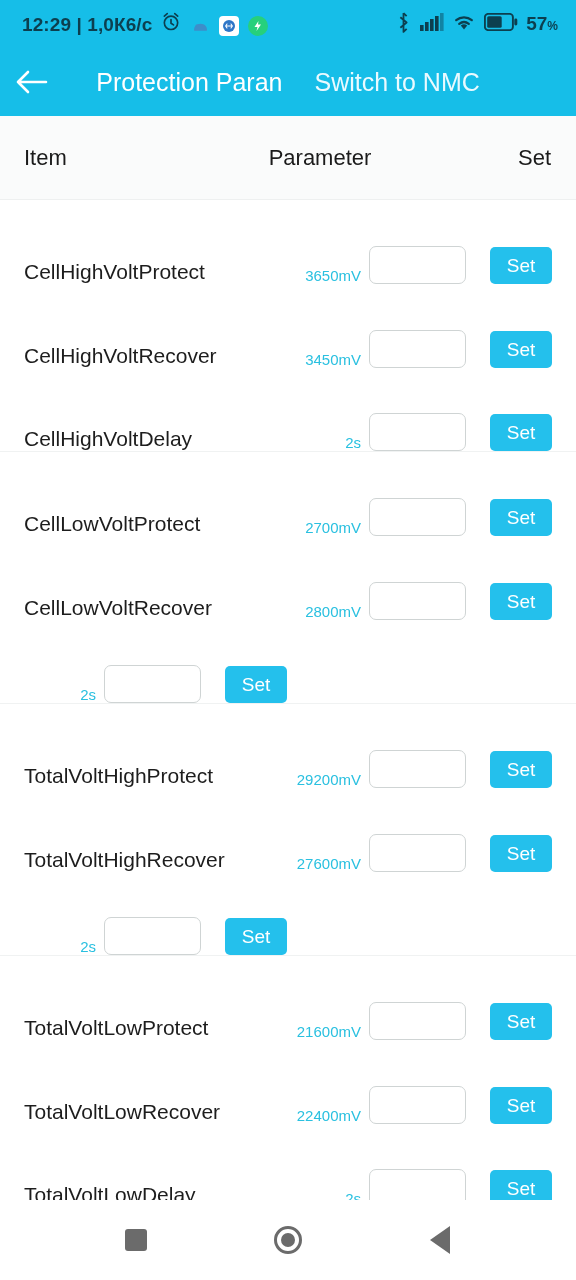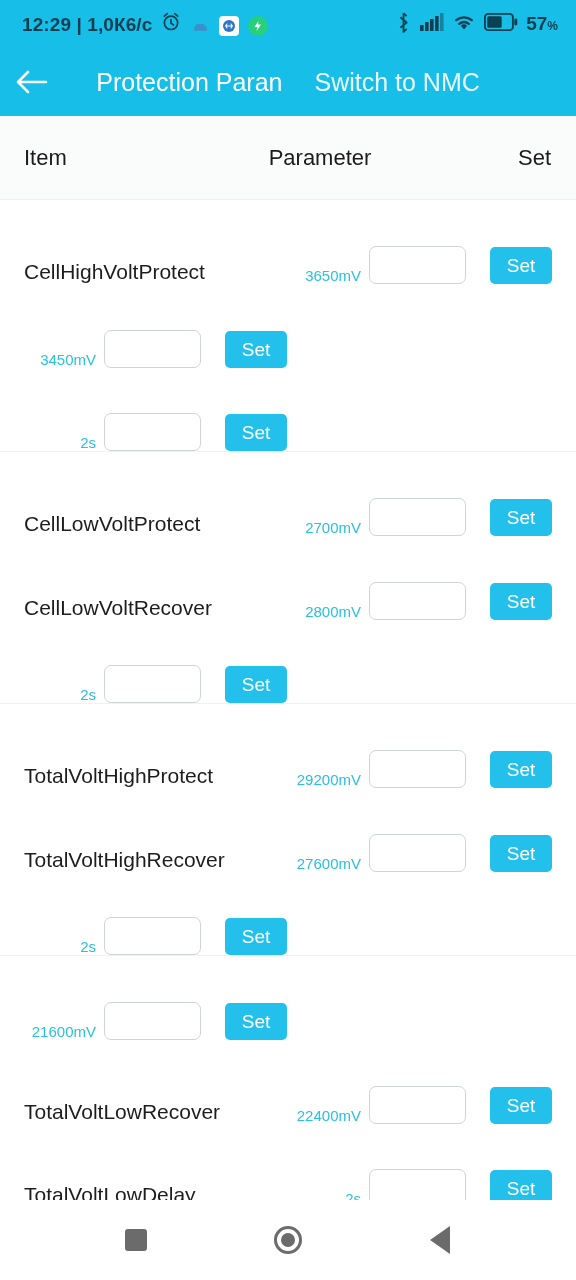--- a/index.html
+++ b/index.html
@@ -205,96 +205,99 @@
         <div class="cell-item">CellHighVoltProtect</div>
         <div class="cell-param">3650mV</div>
         <div class="cell-input">
           <input type="text" class="txtbox" value="" placeholder="" style="">
         </div>
         <div class="cell-set">
           <button class="set-btn">Set</button>
         </div>
       </div>
       <div class="row">
+        <div class="cell-item">CellHighVoltRecover</div>
         <div class="cell-param">3450mV</div>
+        <div class="cell-input">
+          <input type="text" class="txtbox" value="" placeholder="" style="">
+        </div>
+        <div class="cell-set">
+          <button class="set-btn">Set</button>
+        </div>
+      </div>
+      <div class="row grp-end">
+        <div class="cell-item">CellHighVoltDelay</div>
+        <div class="cell-param">2s</div>
+        <div class="cell-input">
+          <input type="text" class="txtbox" value="" placeholder="" style="">
+        </div>
+        <div class="cell-set">
+          <button class="set-btn">Set</button>
+        </div>
+      </div>
+      <div class="row">
+        <div class="cell-item">CellLowVoltProtect</div>
+        <div class="cell-param">2700mV</div>
+        <div class="cell-input">
+          <input type="text" class="txtbox" value="" placeholder="" style="">
+        </div>
+        <div class="cell-set">
+          <button class="set-btn">Set</button>
+        </div>
+      </div>
+      <div class="row">
+        <div class="cell-item">CellLowVoltRecover</div>
+        <div class="cell-param">2800mV</div>
         <div class="cell-input">
           <input type="text" class="txtbox" value="" placeholder="" style="">
         </div>
         <div class="cell-set">
           <button class="set-btn">Set</button>
         </div>
       </div>
       <div class="row grp-end">
         <div class="cell-param">2s</div>
         <div class="cell-input">
           <input type="text" class="txtbox" value="" placeholder="" style="">
         </div>
         <div class="cell-set">
           <button class="set-btn">Set</button>
         </div>
       </div>
       <div class="row">
-        <div class="cell-item">CellLowVoltProtect</div>
-        <div class="cell-param">2700mV</div>
-        <div class="cell-input">
-          <input type="text" class="txtbox" value="" placeholder="" style="">
-        </div>
-        <div class="cell-set">
-          <button class="set-btn">Set</button>
-        </div>
-      </div>
-      <div class="row">
-        <div class="cell-item">CellLowVoltRecover</div>
-        <div class="cell-param">2800mV</div>
+        <div class="cell-item">TotalVoltHighProtect</div>
+        <div class="cell-param">29200mV</div>
+        <div class="cell-input">
+          <input type="text" class="txtbox" value="" placeholder="" style="">
+        </div>
+        <div class="cell-set">
+          <button class="set-btn">Set</button>
+        </div>
+      </div>
+      <div class="row">
+        <div class="cell-item">TotalVoltHighRecover</div>
+        <div class="cell-param">27600mV</div>
         <div class="cell-input">
           <input type="text" class="txtbox" value="" placeholder="" style="">
         </div>
         <div class="cell-set">
           <button class="set-btn">Set</button>
         </div>
       </div>
       <div class="row grp-end">
         <div class="cell-param">2s</div>
         <div class="cell-input">
           <input type="text" class="txtbox" value="" placeholder="" style="">
         </div>
         <div class="cell-set">
           <button class="set-btn">Set</button>
         </div>
       </div>
       <div class="row">
-        <div class="cell-item">TotalVoltHighProtect</div>
-        <div class="cell-param">29200mV</div>
-        <div class="cell-input">
-          <input type="text" class="txtbox" value="" placeholder="" style="">
-        </div>
-        <div class="cell-set">
-          <button class="set-btn">Set</button>
-        </div>
-      </div>
-      <div class="row">
-        <div class="cell-item">TotalVoltHighRecover</div>
-        <div class="cell-param">27600mV</div>
-        <div class="cell-input">
-          <input type="text" class="txtbox" value="" placeholder="" style="">
-        </div>
-        <div class="cell-set">
-          <button class="set-btn">Set</button>
-        </div>
-      </div>
-      <div class="row grp-end">
-        <div class="cell-param">2s</div>
-        <div class="cell-input">
-          <input type="text" class="txtbox" value="" placeholder="" style="">
-        </div>
-        <div class="cell-set">
-          <button class="set-btn">Set</button>
-        </div>
-      </div>
-      <div class="row">
+        <div class="cell-item">TotalVoltLowProtect</div>
         <div class="cell-param">21600mV</div>
         <div class="cell-input">
           <input type="text" class="txtbox" value="" placeholder="" style="">
         </div>
         <div class="cell-set">
           <button class="set-btn">Set</button>
         </div>
       </div>
       <div class="row">
         <div class="cell-item">TotalVoltLowRecover</div>

